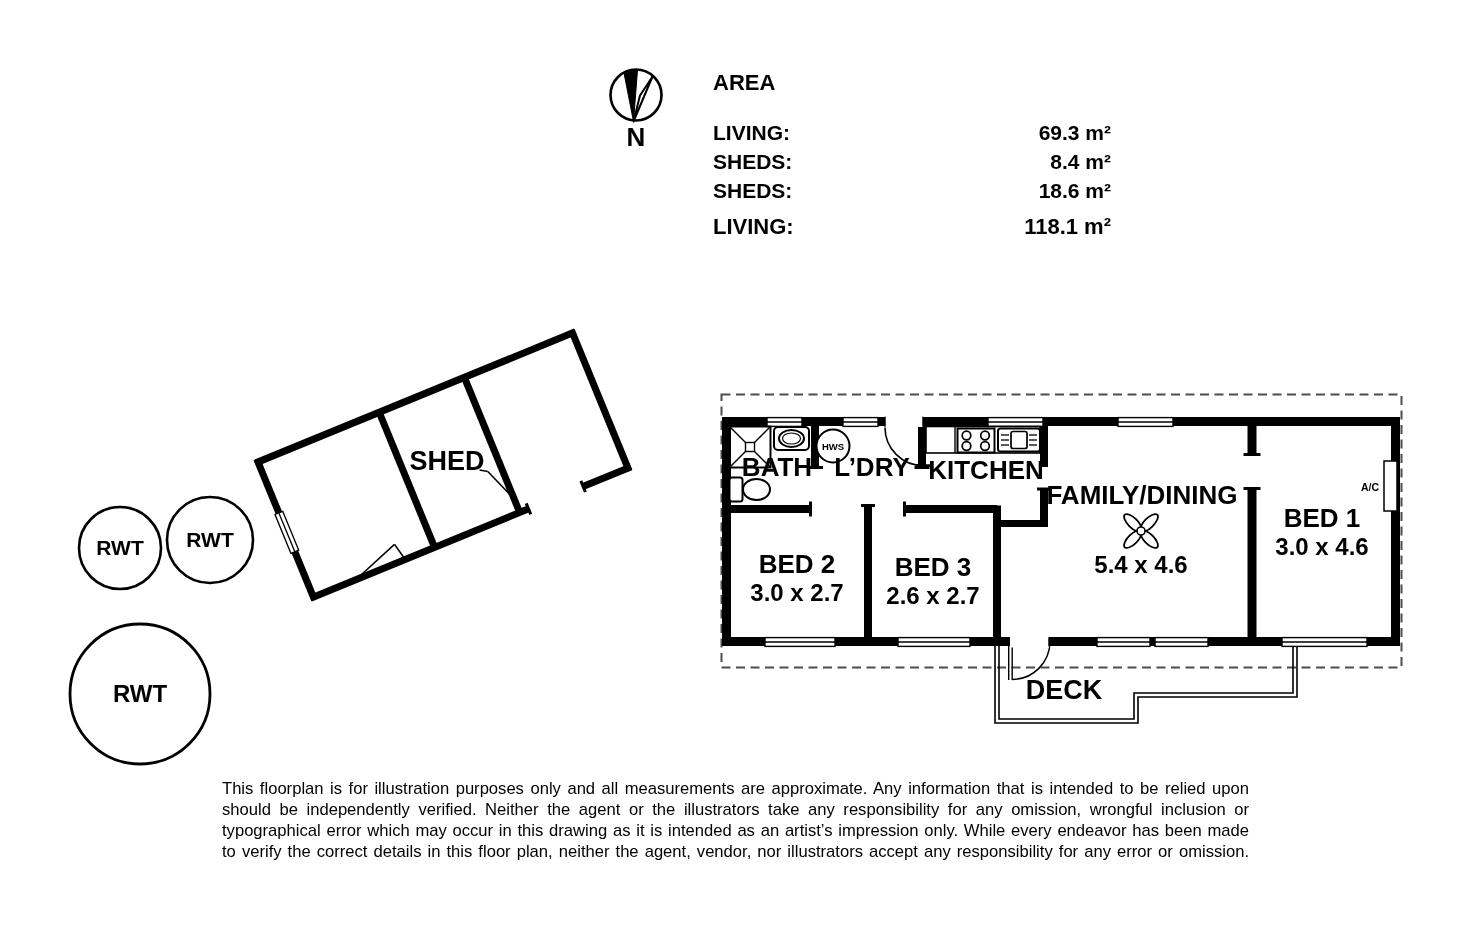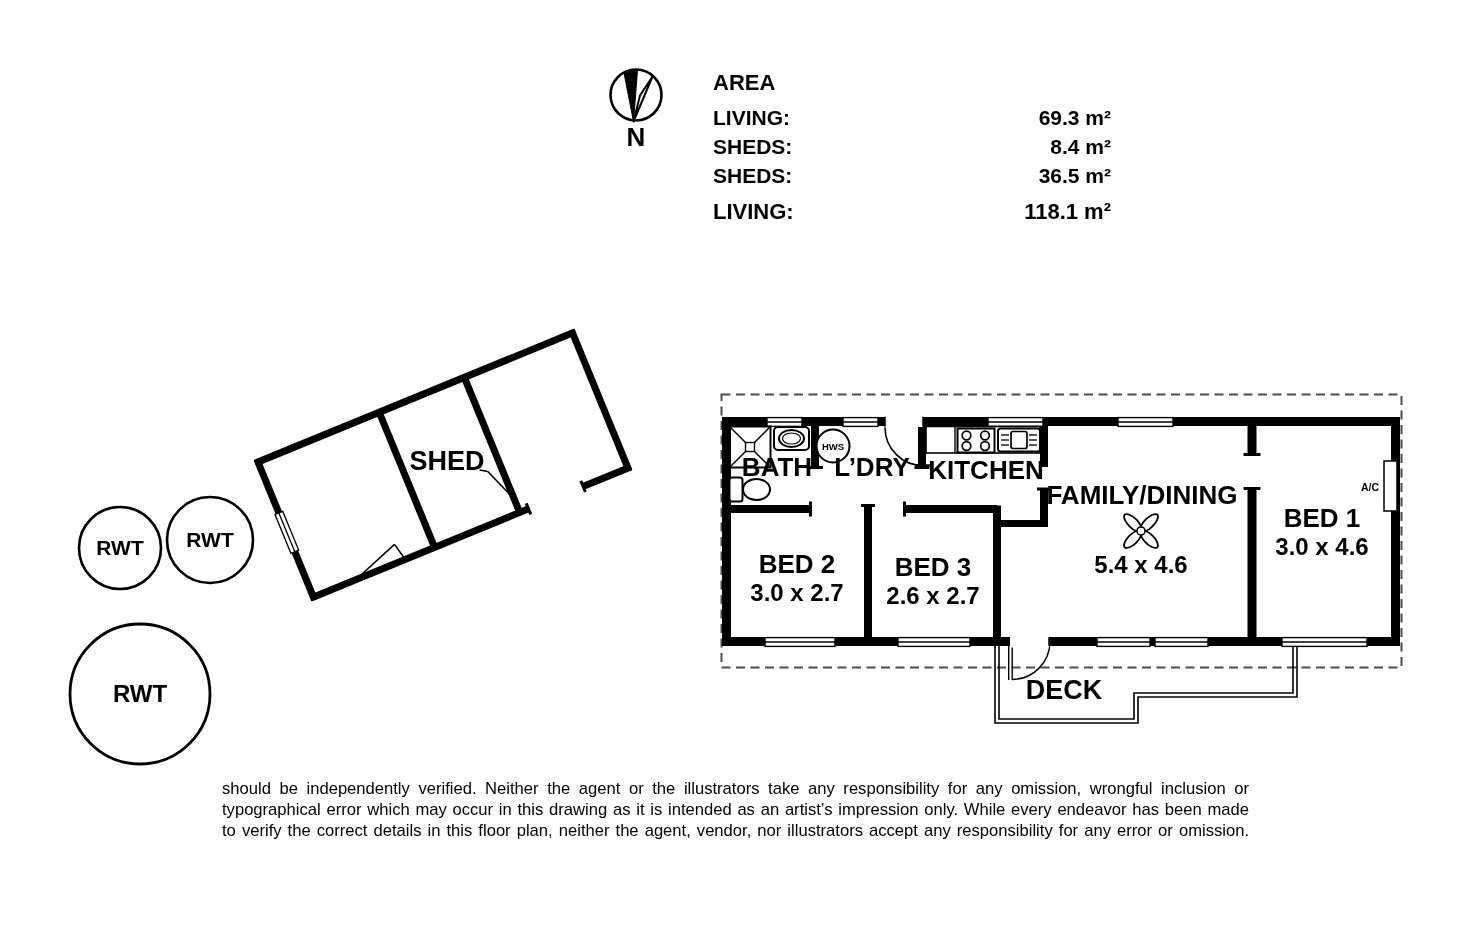--- a/index.html
+++ b/index.html
@@ -31,21 +31,21 @@
   .hws-label    { font-size: 9.5px; }
   .ac-label     { font-size: 10.5px; font-weight: normal; }
   .north-label  { font-size: 26px; }
 
   .area-table {
     position: absolute; left: 713px; top: 72px;
     width: 398px; color: #000;
   }
   .area-title {
     font-size: 22px; font-weight: bold;
-    line-height: 22px; margin-bottom: 13px;
+    line-height: 22px; margin-bottom: 28px;
   }
   .area-row {
     display: flex; justify-content: space-between;
     font-size: 21px; font-weight: bold;
     line-height: 21px; margin-bottom: 8px;
   }
   .area-row .val { text-align: center; }
   .area-row.total {
     margin-top: 15px; font-size: 22px;
   }
@@ -71,21 +71,21 @@
     <div class="area-row">
       <span class="lbl">LIVING:</span>
       <span class="val">69.3 m²</span>
     </div>
     <div class="area-row">
       <span class="lbl">SHEDS:</span>
       <span class="val">8.4 m²</span>
     </div>
     <div class="area-row">
       <span class="lbl">SHEDS:</span>
-      <span class="val">36.5 m²</span>
+      <span class="val">18.6 m²</span>
     </div>
     <div class="area-row total">
       <span class="lbl">LIVING:</span>
       <span class="val">118.1 m²</span>
     </div>
   </div>
 
   <svg class="plan-svg" viewBox="0 0 1472 928">
 
     <g>
@@ -296,18 +296,19 @@
       <text class="dim-label" x="1322" y="555" text-anchor="middle">3.0 x 4.6</text>
       <text class="room-label" x="797" y="573" text-anchor="middle">BED 2</text>
       <text class="dim-label" x="797" y="601" text-anchor="middle">3.0 x 2.7</text>
       <text class="room-label" x="933" y="576" text-anchor="middle">BED 3</text>
       <text class="dim-label" x="933" y="604" text-anchor="middle">2.6 x 2.7</text>
       <text class="deck-label" x="1064" y="699" text-anchor="middle">DECK</text>
     </g>
   </svg>
 
   <div class="disclaimer">
+    <div class="disc-line">This floorplan is for illustration purposes only and all measurements are approximate. Any information that is intended to be relied upon</div>
     <div class="disc-line">should be independently verified. Neither the agent or the illustrators take any responsibility for any omission, wrongful inclusion or</div>
     <div class="disc-line">typographical error which may occur in this drawing as it is intended as an artist’s impression only. While every endeavor has been made</div>
     <div class="disc-line">to verify the correct details in this floor plan, neither the agent, vendor, nor illustrators accept any responsibility for any error or omission.</div>
   </div>
 
 </div>
 
 </body></html>

